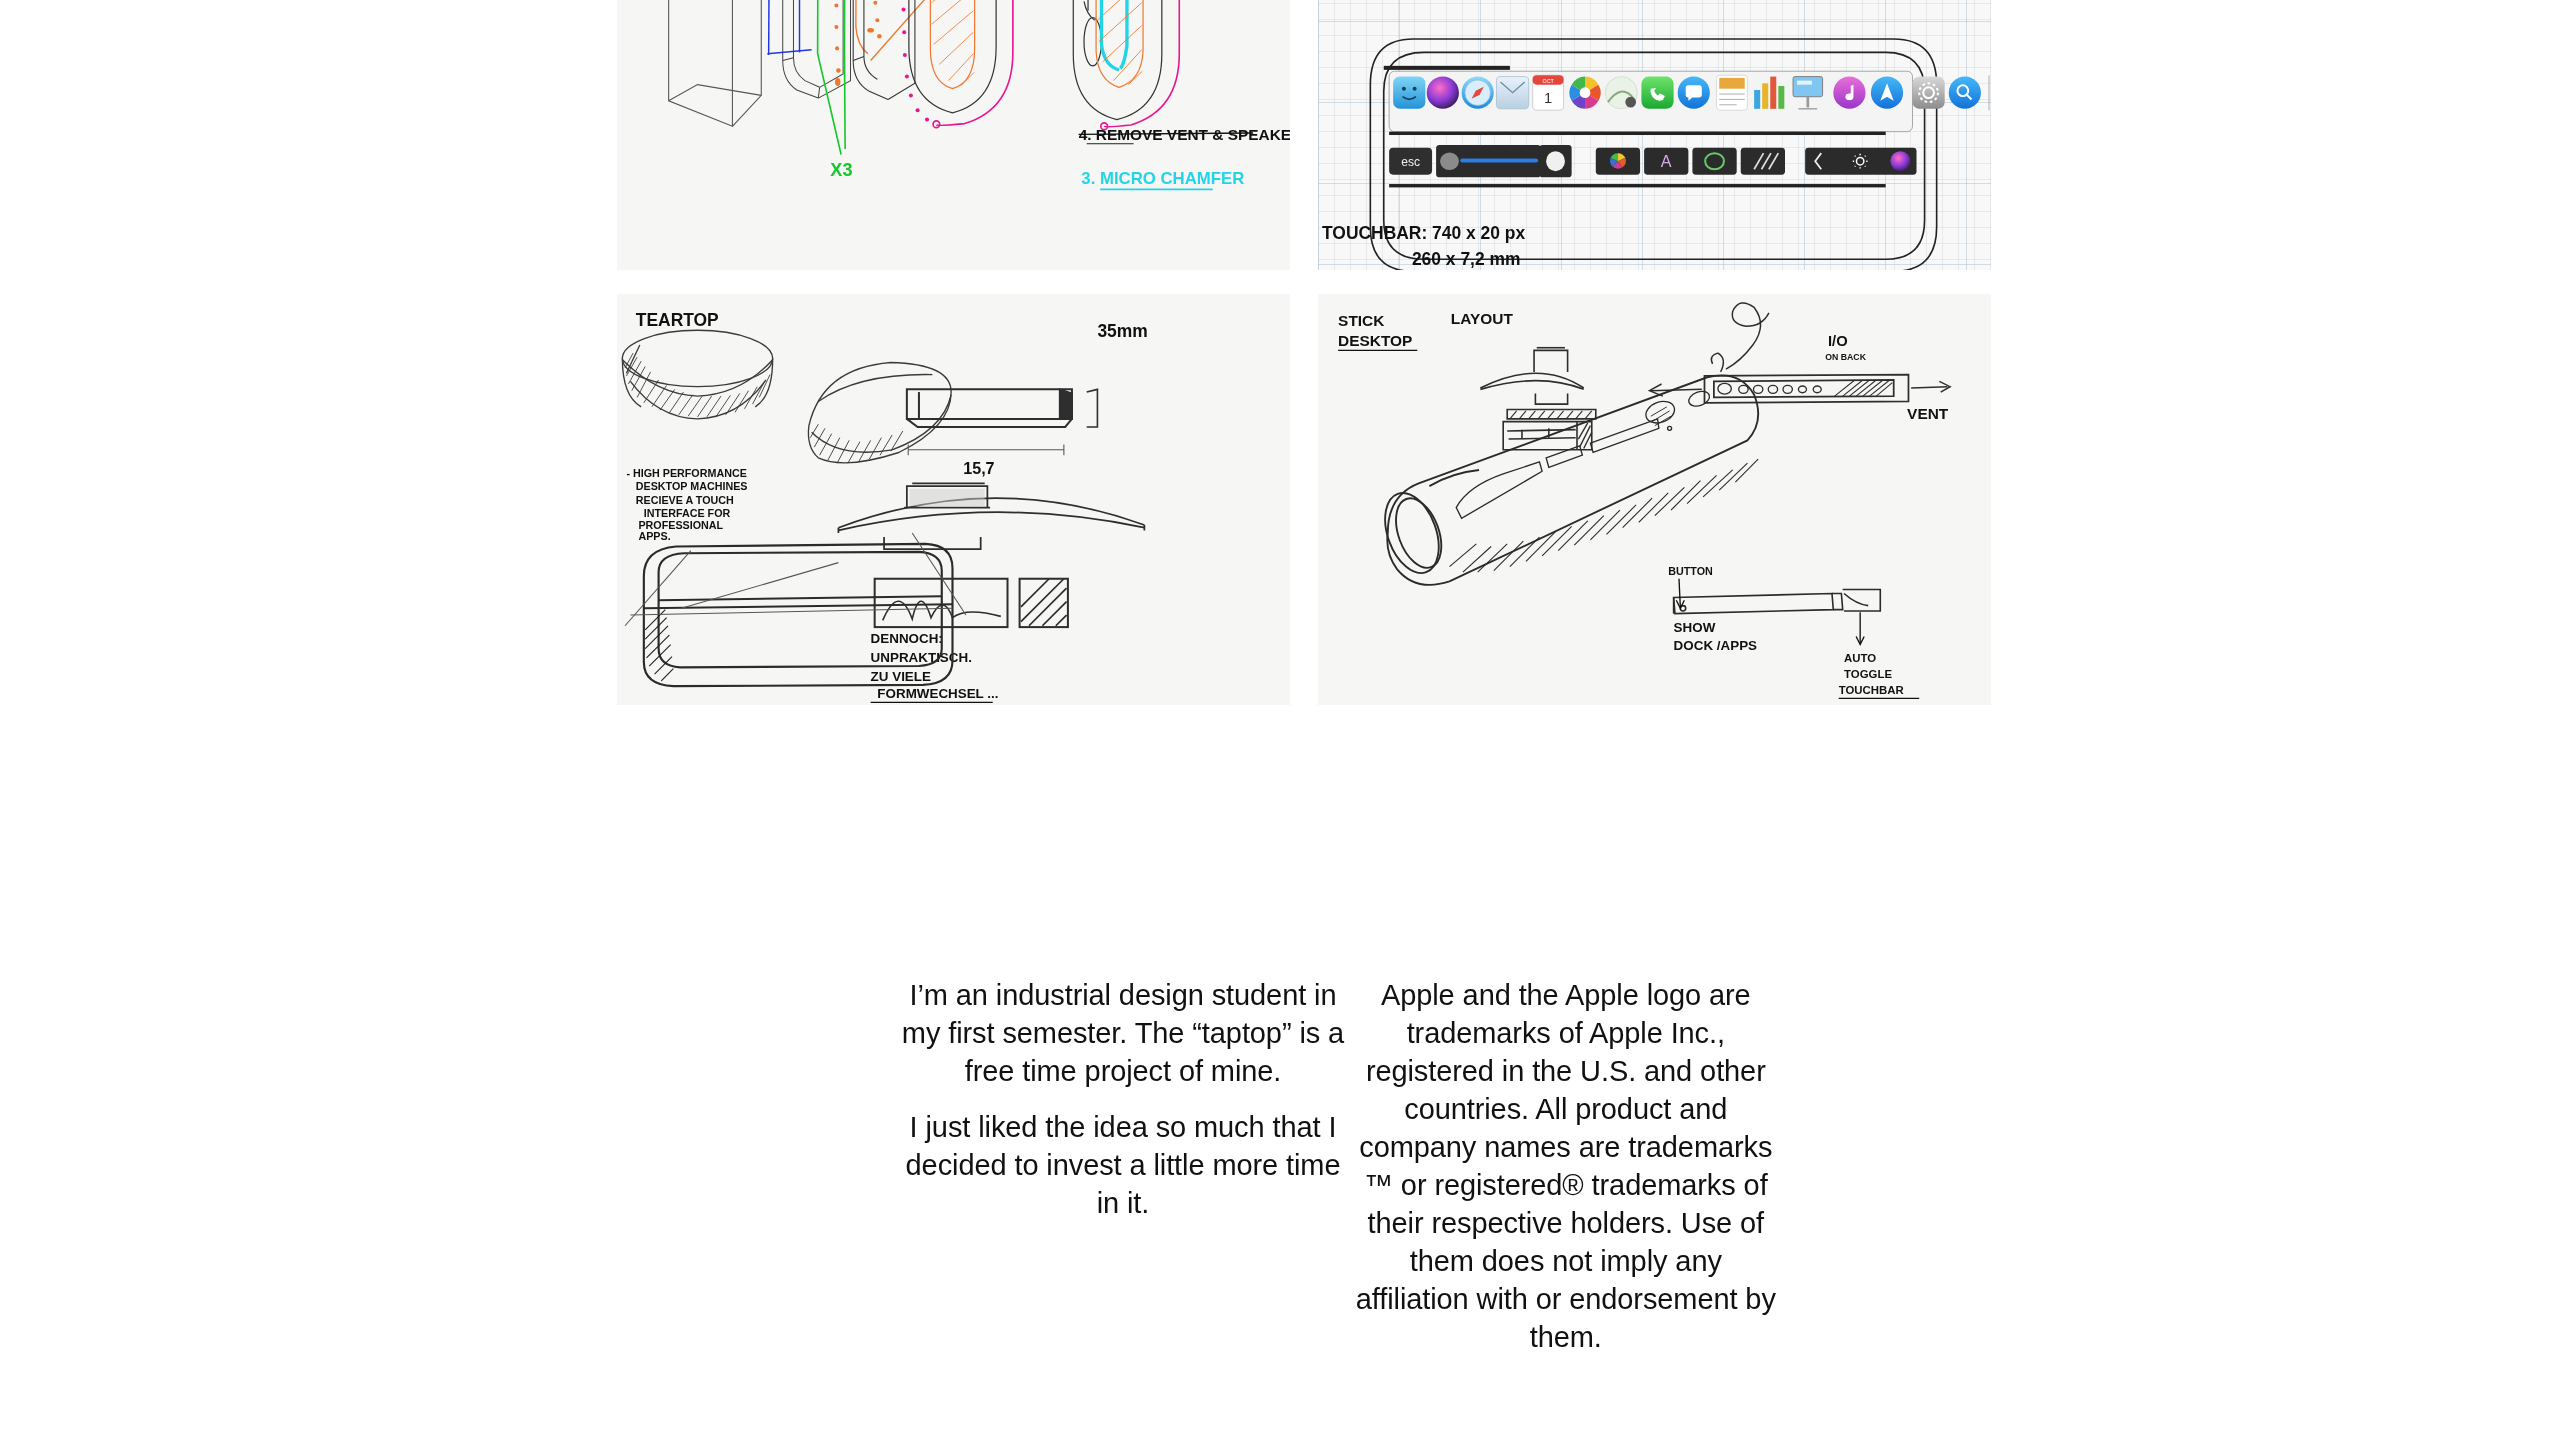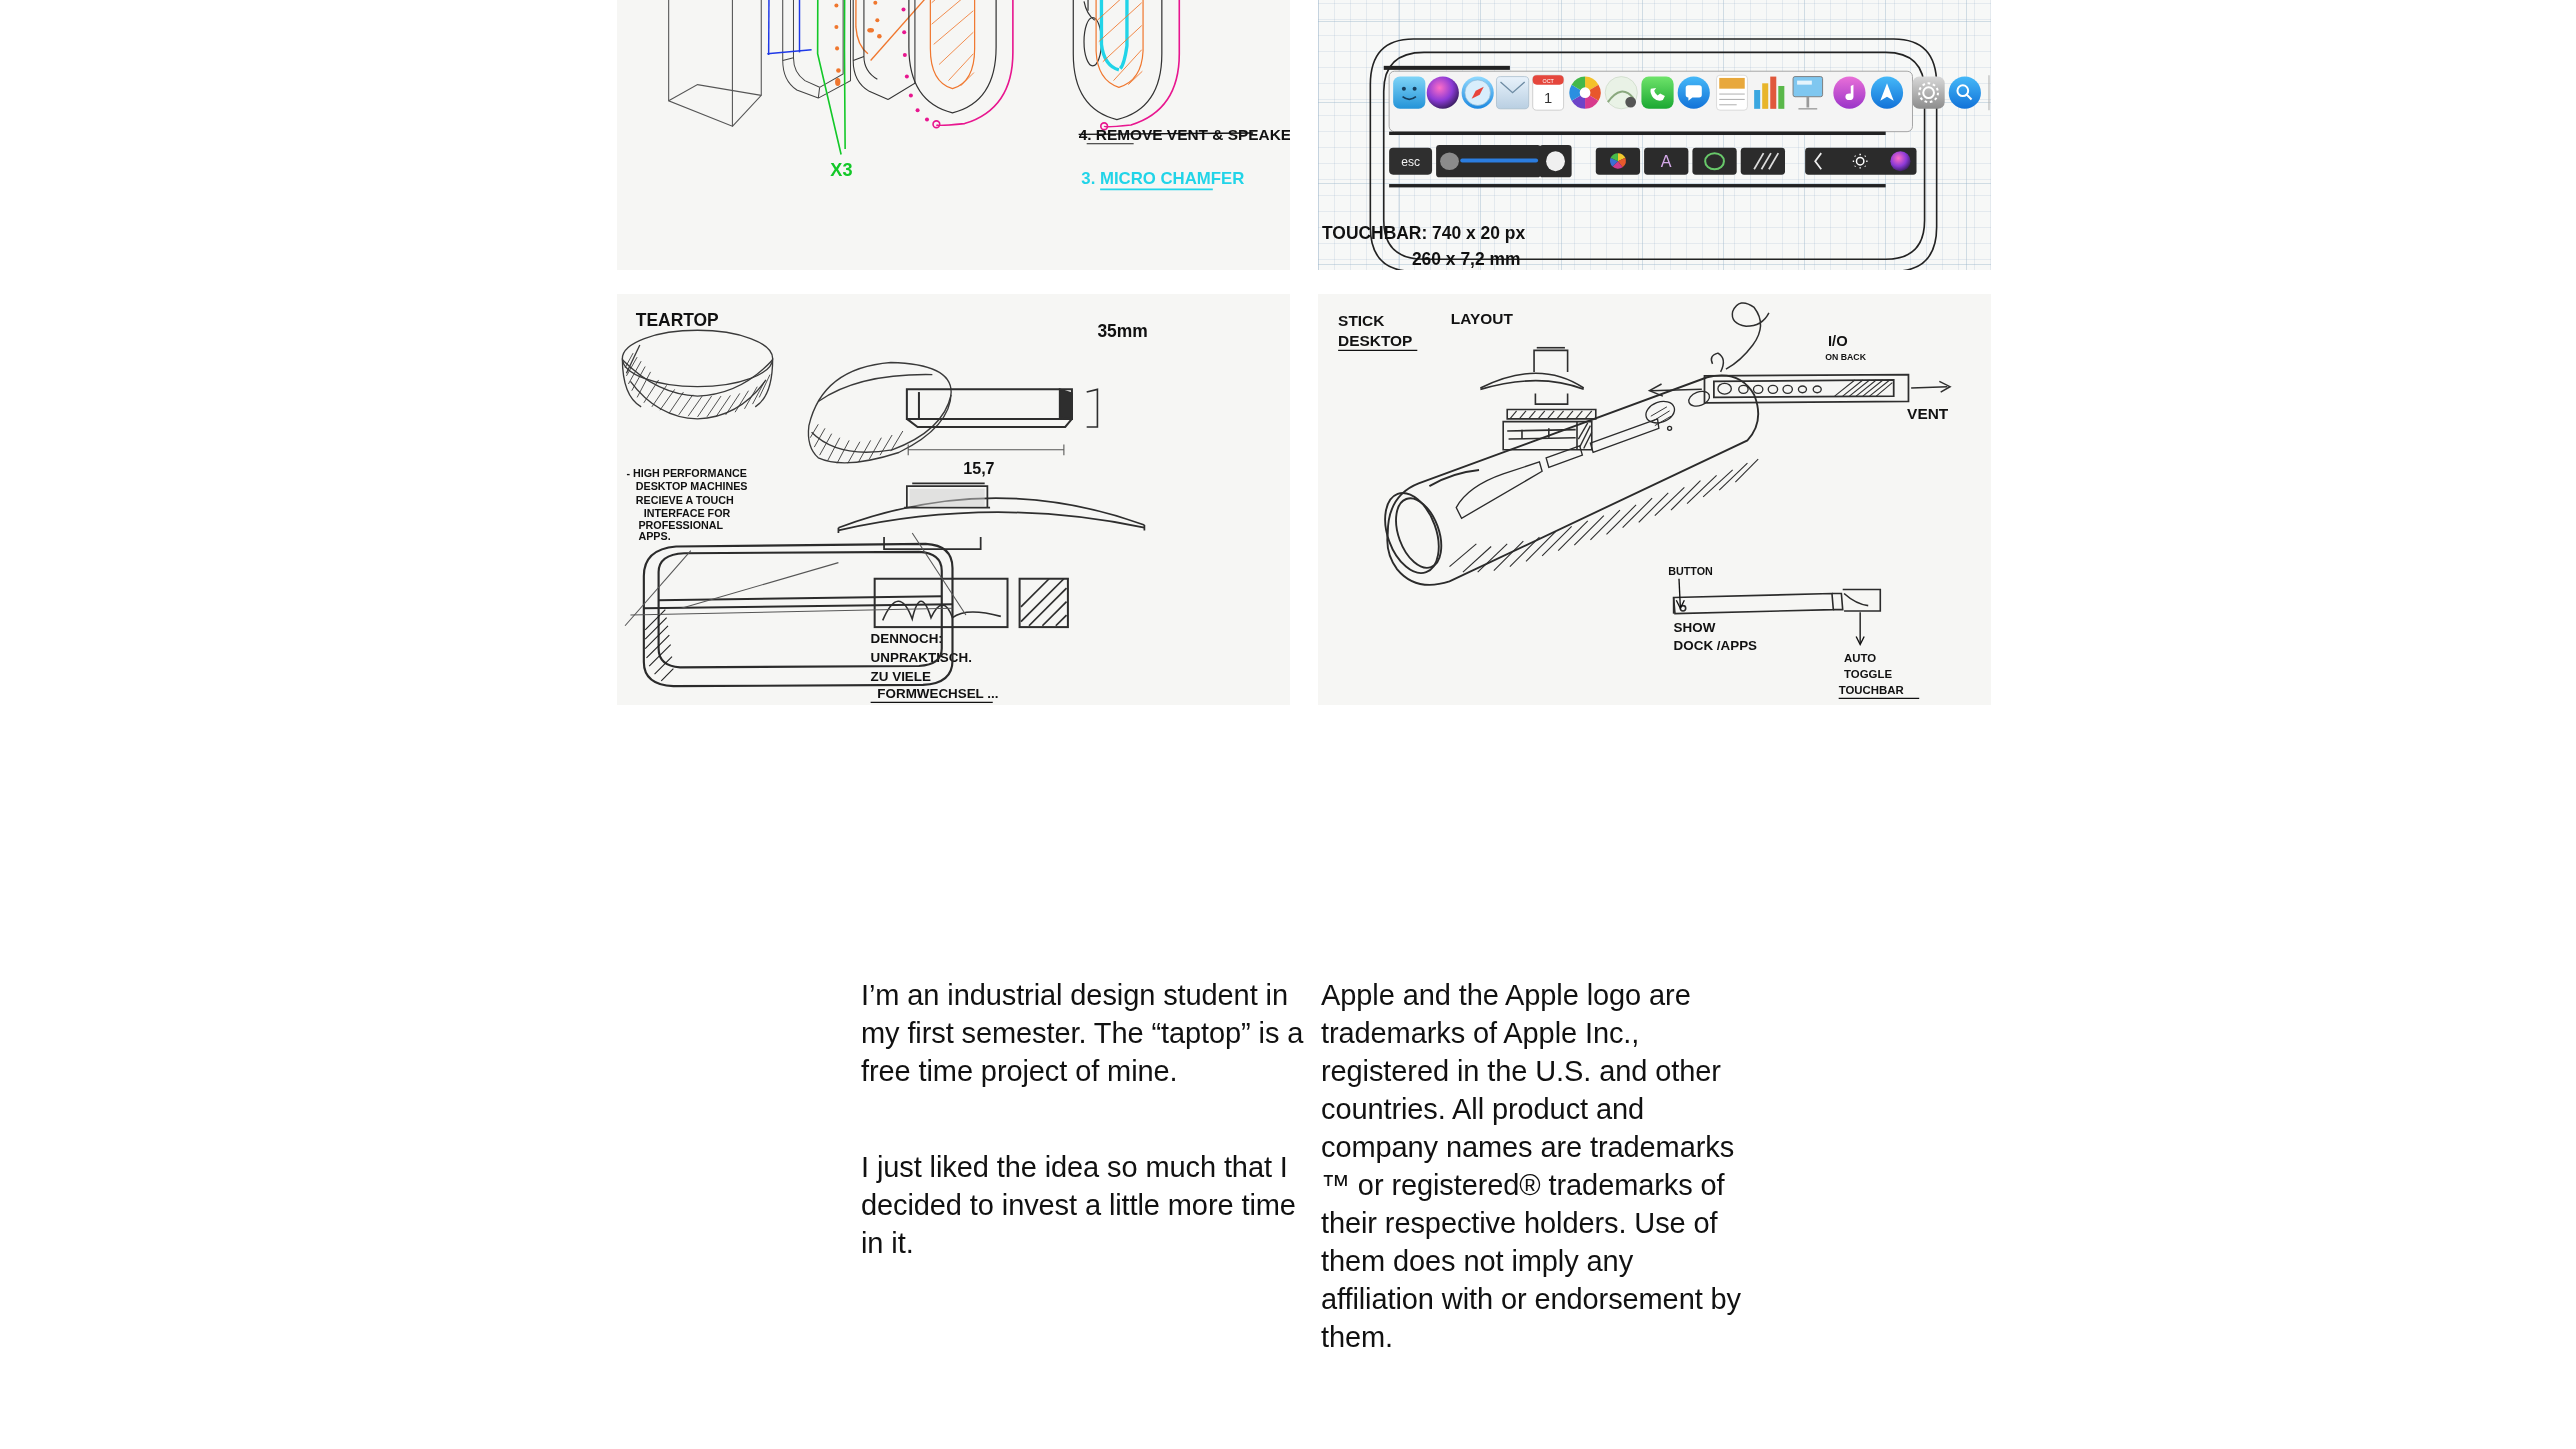--- a/index.html
+++ b/index.html
@@ -39,33 +39,34 @@
       linear-gradient(to right, rgba(150,178,200,0.40) 0.7px, transparent 0.7px),
       linear-gradient(to bottom, rgba(150,178,200,0.40) 0.7px, transparent 0.7px),
       linear-gradient(to right, rgba(150,178,200,0.20) 0.7px, transparent 0.7px),
       linear-gradient(to bottom, rgba(150,178,200,0.20) 0.7px, transparent 0.7px);
     background-size: 81px 81px, 81px 81px, 16px 16px, 16px 16px;
   }
 
   
   .text-block {
     position: absolute;
-    left: 861px;
+    left: 893px;
     top: 976px;
     width: 899px;
     display: grid;
     grid-template-columns: 460px 439px;
+    text-align: center;
   }
   .text-col p {
     font-size: 29px;
     line-height: 38px;
     color: #111111;
     letter-spacing: -0.1px;
   }
-  .text-col p + p { margin-top: 58px; }
+  .text-col p + p { margin-top: 18px; }
   .text-col.right p { padding-right: 13.4px; }
 
   
   .hw { font-family: "Liberation Sans", sans-serif; font-weight: 700; }
 </style>
 </head>
 <body>
 
 <div class="page">
 

